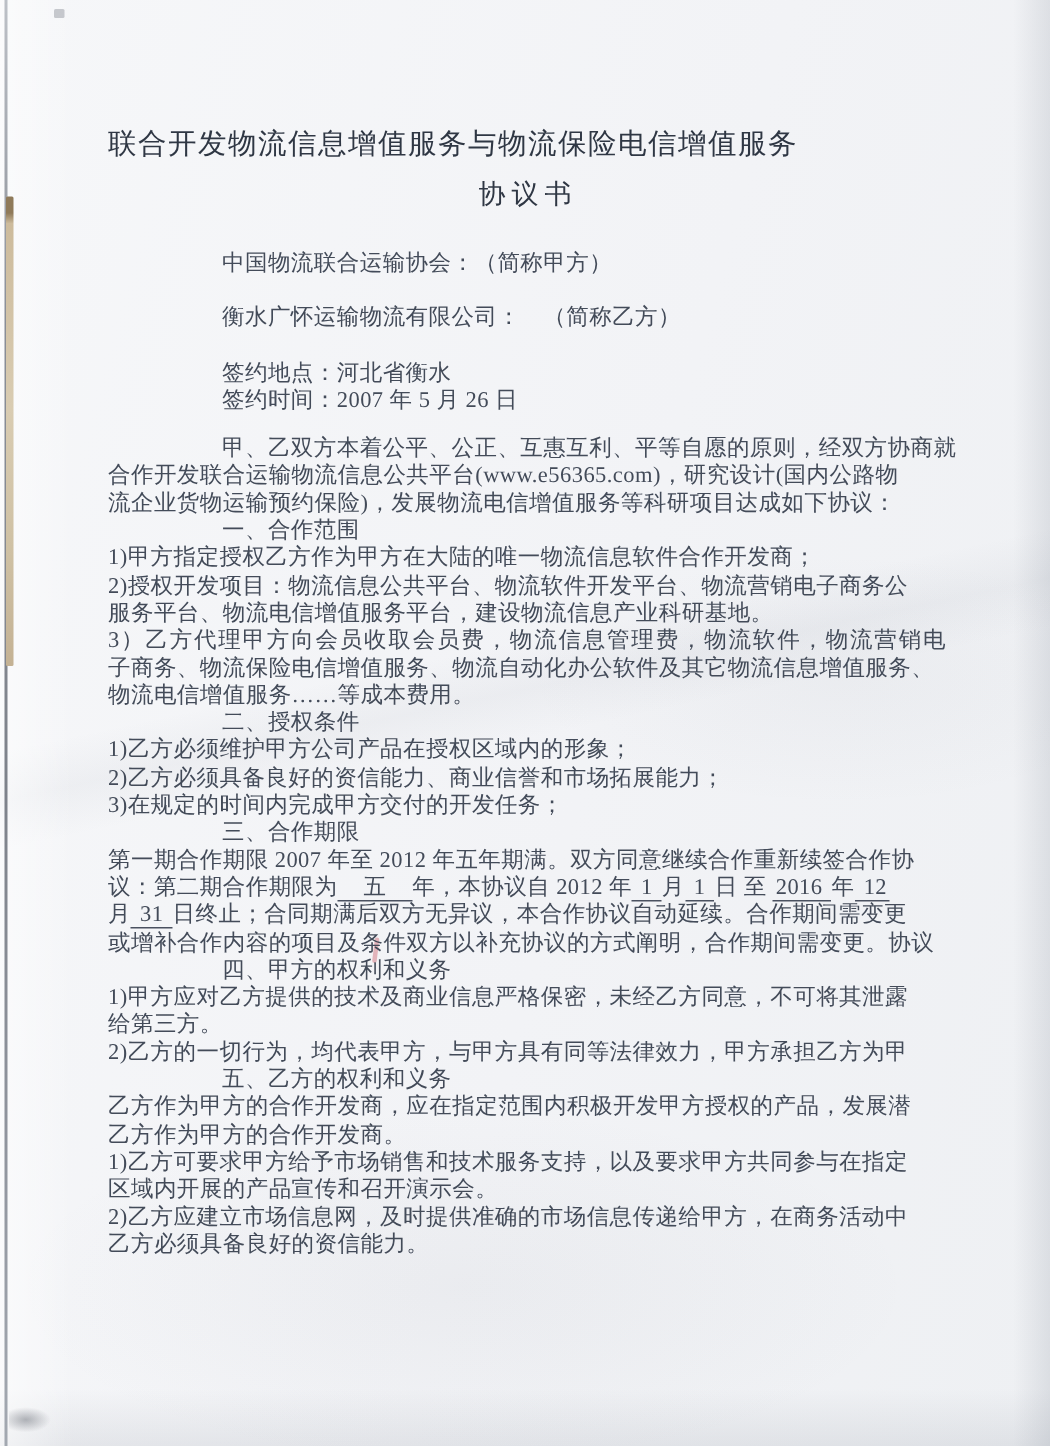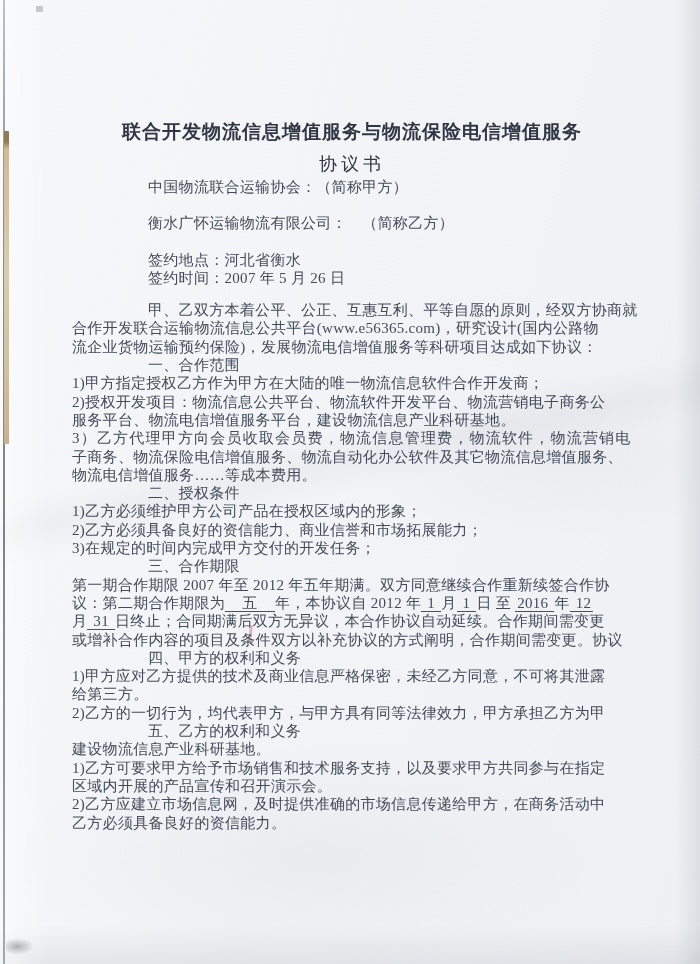--- a/index.html
+++ b/index.html
@@ -39,30 +39,30 @@
     position:absolute; left:249px; top:625px; width:3px; height:17px;
     background:#d9909a; transform:rotate(7deg); border-radius:2px; opacity:.65;
   }
   .corner-smudge {
     position:absolute; left:6px; top:938px; width:28px; height:17px;
     background:radial-gradient(ellipse at 40% 50%, rgba(90,95,105,.45), rgba(90,95,105,0) 70%);
   }
   
   .content { position:absolute; left:72px; top:0; width:560px; }
   .t1 {
-    margin-top:119px; text-align:center; font-weight:bold;
+    margin-top:84px; text-align:left; font-weight:normal;
     font-size:19px; line-height:26px; letter-spacing:1px; color:#2f3744;
   }
   .t2 {
     margin-top:7px; text-align:center; font-weight:normal;
     font-size:18px; line-height:24px; letter-spacing:4px; color:#2f3744;
   }
   .ln { font-size:15px; line-height:18.3px; letter-spacing:0.3px; white-space:nowrap; }
   .ind { padding-left:76px; }
-  .gA { margin-top:2px; }
+  .gA { margin-top:26px; }
   .gB { margin-top:18px; }
   .gC { margin-top:14px; }
   .w1 { letter-spacing:1.2px; }
   .u  { border-bottom:1px solid #4a5160; padding:0 2px; }
 </style>
 </head>
 <body>
 
 <div class="scan">
   <div class="edge-line"></div>
@@ -102,19 +102,20 @@
     <div class="ln"><span>议：第二期合作期限为</span><span class="u">　五　</span><span>年，本协议自 2012 年</span><span class="u"> 1 </span><span>月</span><span class="u"> 1 </span><span>日  至  </span><span class="u"> 2016 </span><span>年</span><span class="u"> 12</span></div>
     <div class="ln"><span>月</span><span class="u"> 31 </span><span>日终止；合同期满后双方无异议，本合作协议自动延续。合作期间需变更</span></div>
     <div class="ln">或增补合作内容的项目及条件双方以补充协议的方式阐明，合作期间需变更。协议</div>
 
     <div class="ln ind">四、甲方的权利和义务</div>
     <div class="ln">1)甲方应对乙方提供的技术及商业信息严格保密，未经乙方同意，不可将其泄露</div>
     <div class="ln">给第三方。</div>
     <div class="ln">2)乙方的一切行为，均代表甲方，与甲方具有同等法律效力，甲方承担乙方为甲</div>
 
     <div class="ln ind">五、乙方的权利和义务</div>
-    <div class="ln">建设物流信息产业科研基地。</div>
+    <div class="ln">乙方作为甲方的合作开发商，应在指定范围内积极开发甲方授权的产品，发展潜</div>
+    <div class="ln">乙方作为甲方的合作开发商。</div>
     <div class="ln">1)乙方可要求甲方给予市场销售和技术服务支持，以及要求甲方共同参与在指定</div>
     <div class="ln">区域内开展的产品宣传和召开演示会。</div>
     <div class="ln">2)乙方应建立市场信息网，及时提供准确的市场信息传递给甲方，在商务活动中</div>
     <div class="ln">乙方必须具备良好的资信能力。</div>
   </div>
 </div>
 
 </body></html>

